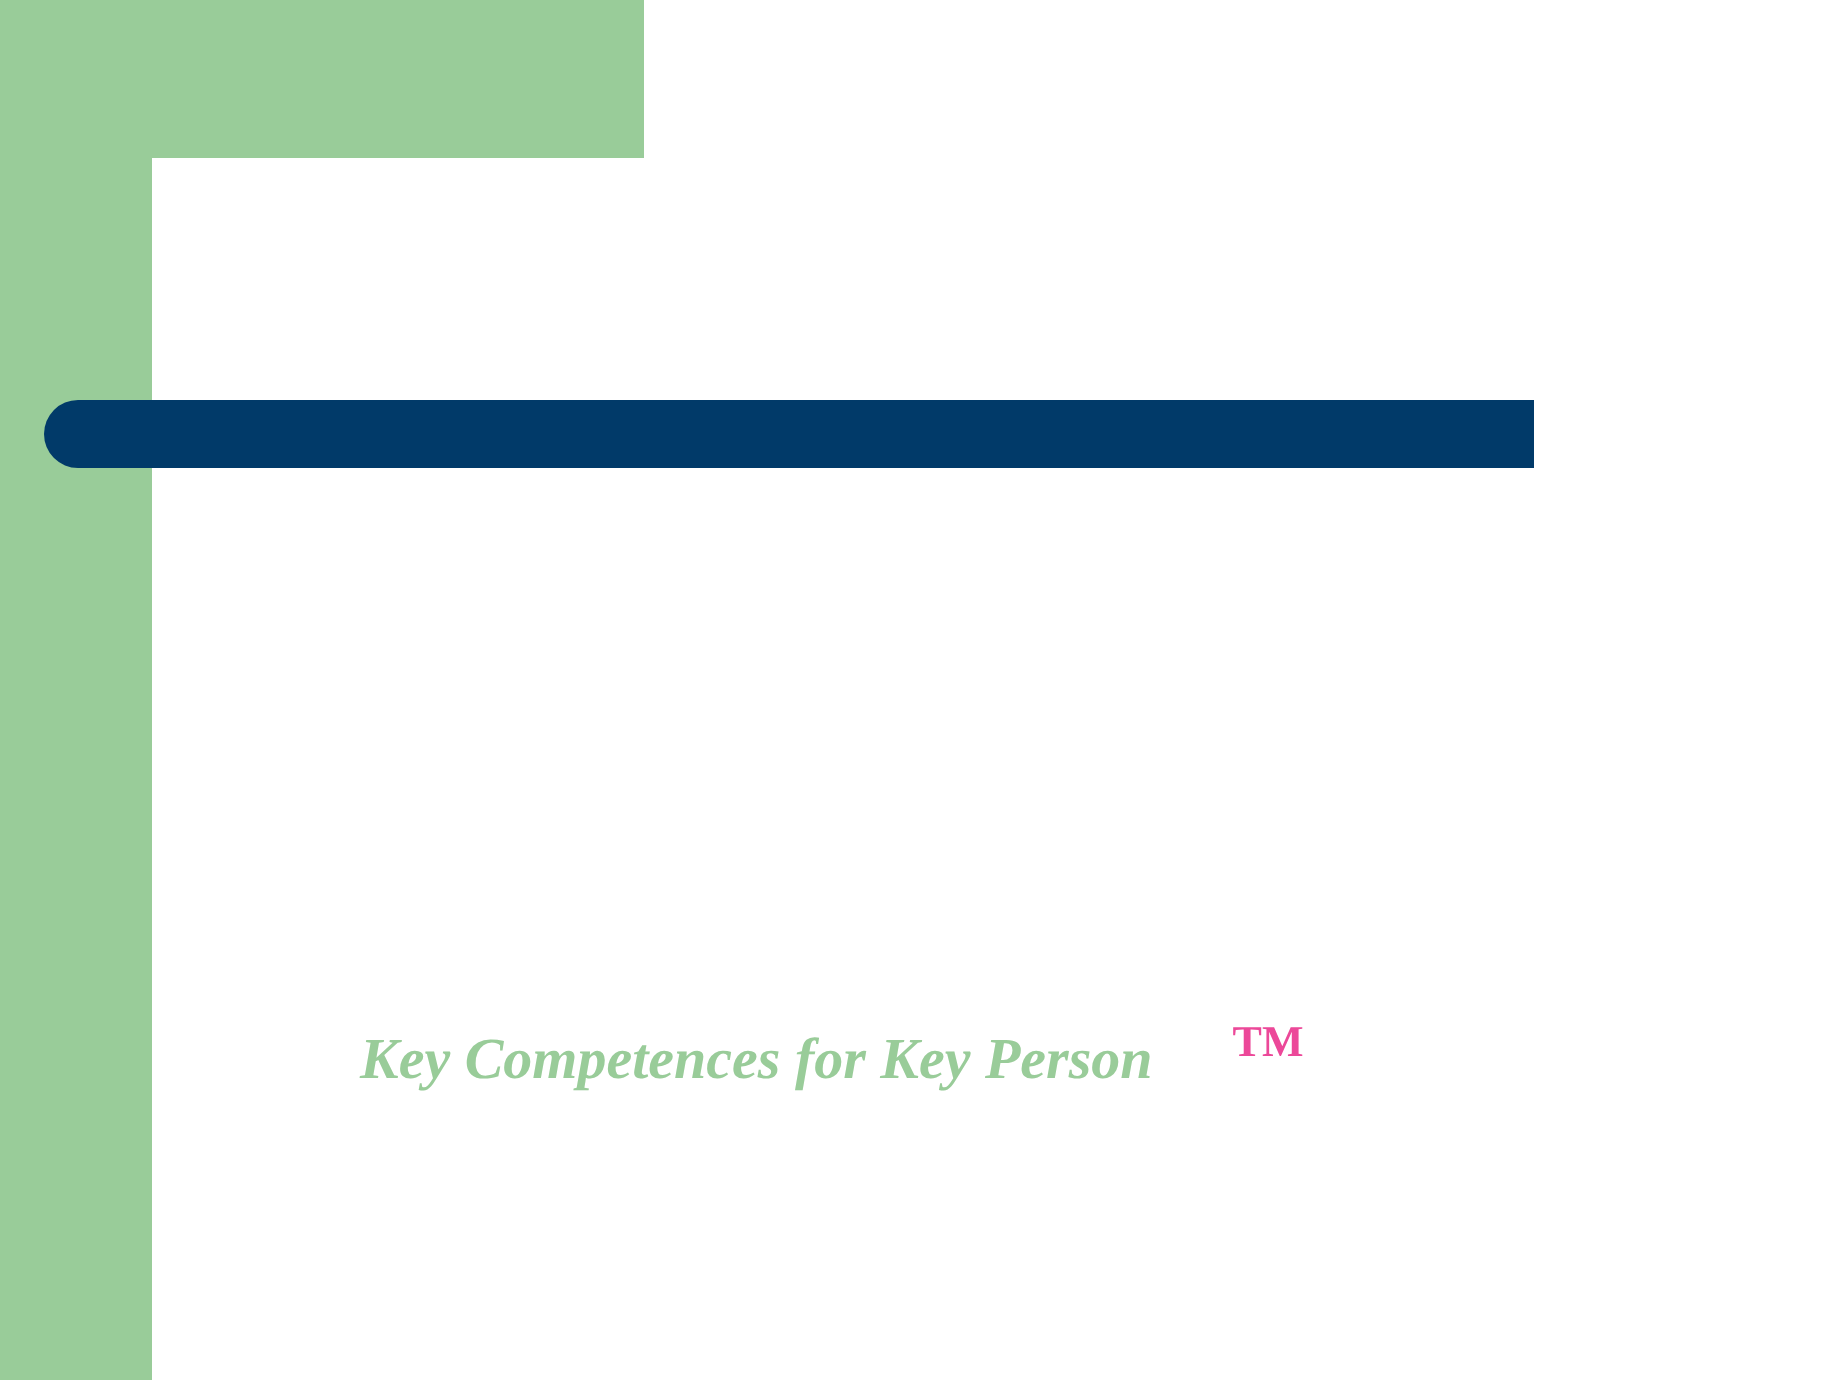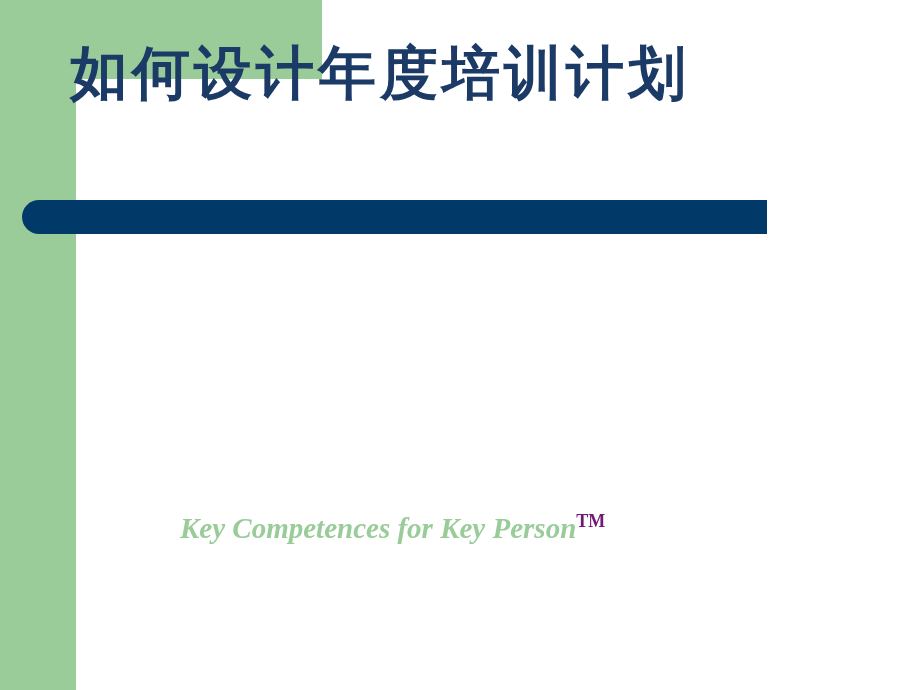--- a/index.html
+++ b/index.html
@@ -78,38 +78,38 @@
     font-weight: bold;
     font-size: 29px;
     color: #99cc99;
     white-space: nowrap;
     line-height: 36px;
   }
   .tm-mark {
     font-family: "Liberation Serif", "DejaVu Serif", serif;
     font-style: normal;
     font-weight: bold;
-    font-size: 18px;
-    color: #701a75;
+    font-size: 22px;
+    color: #ec4899;
     vertical-align: 11px;
     letter-spacing: 0px;
+    margin-left: 40px;
   }
 </style>
 </head>
 <body>
 
 <div id="slide">
 
   <div class="green-left-bar"></div>
 
   <div class="green-top-block"></div>
 
   <div class="blue-bar"></div>
 
   <div class="title-block">
-    <div class="title-line">如何设计年度培训计划</div>
   </div>
 
   <div class="subtitle-block">
     <div class="subtitle-text"><span>Key Competences for Key Person</span><span class="tm-mark">TM</span></div>
   </div>
 
 </div>
 
 </body></html>

